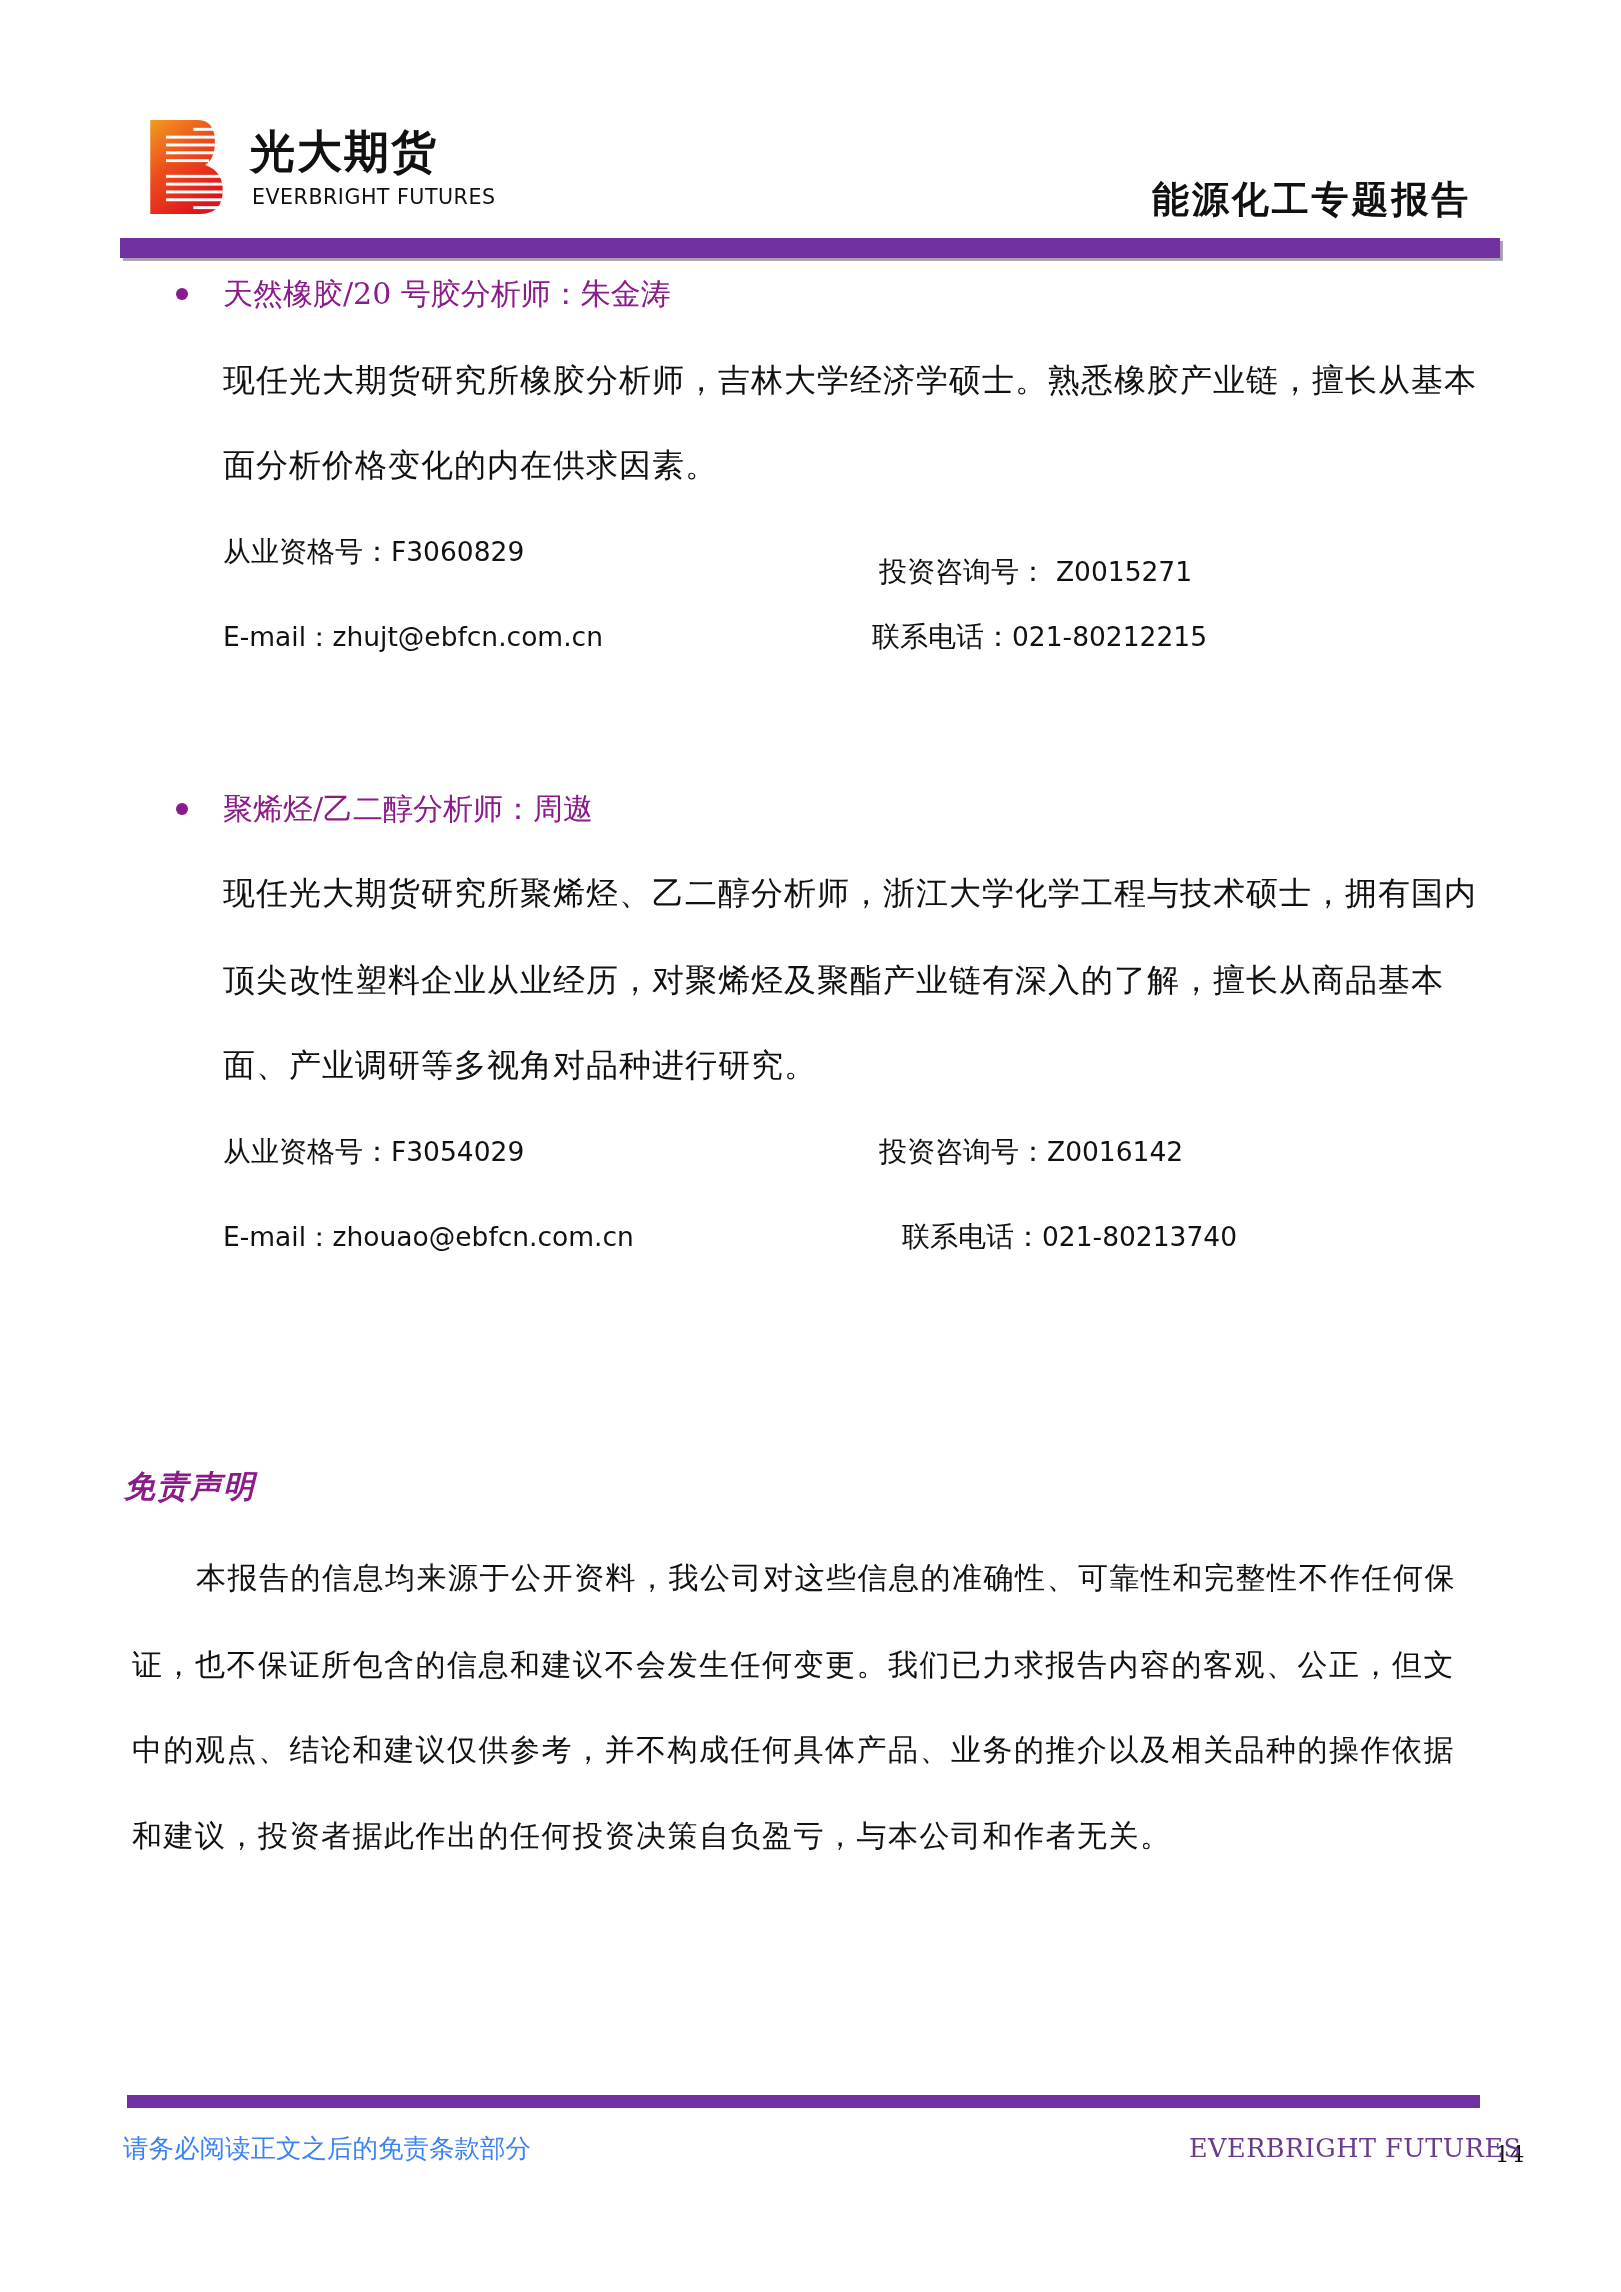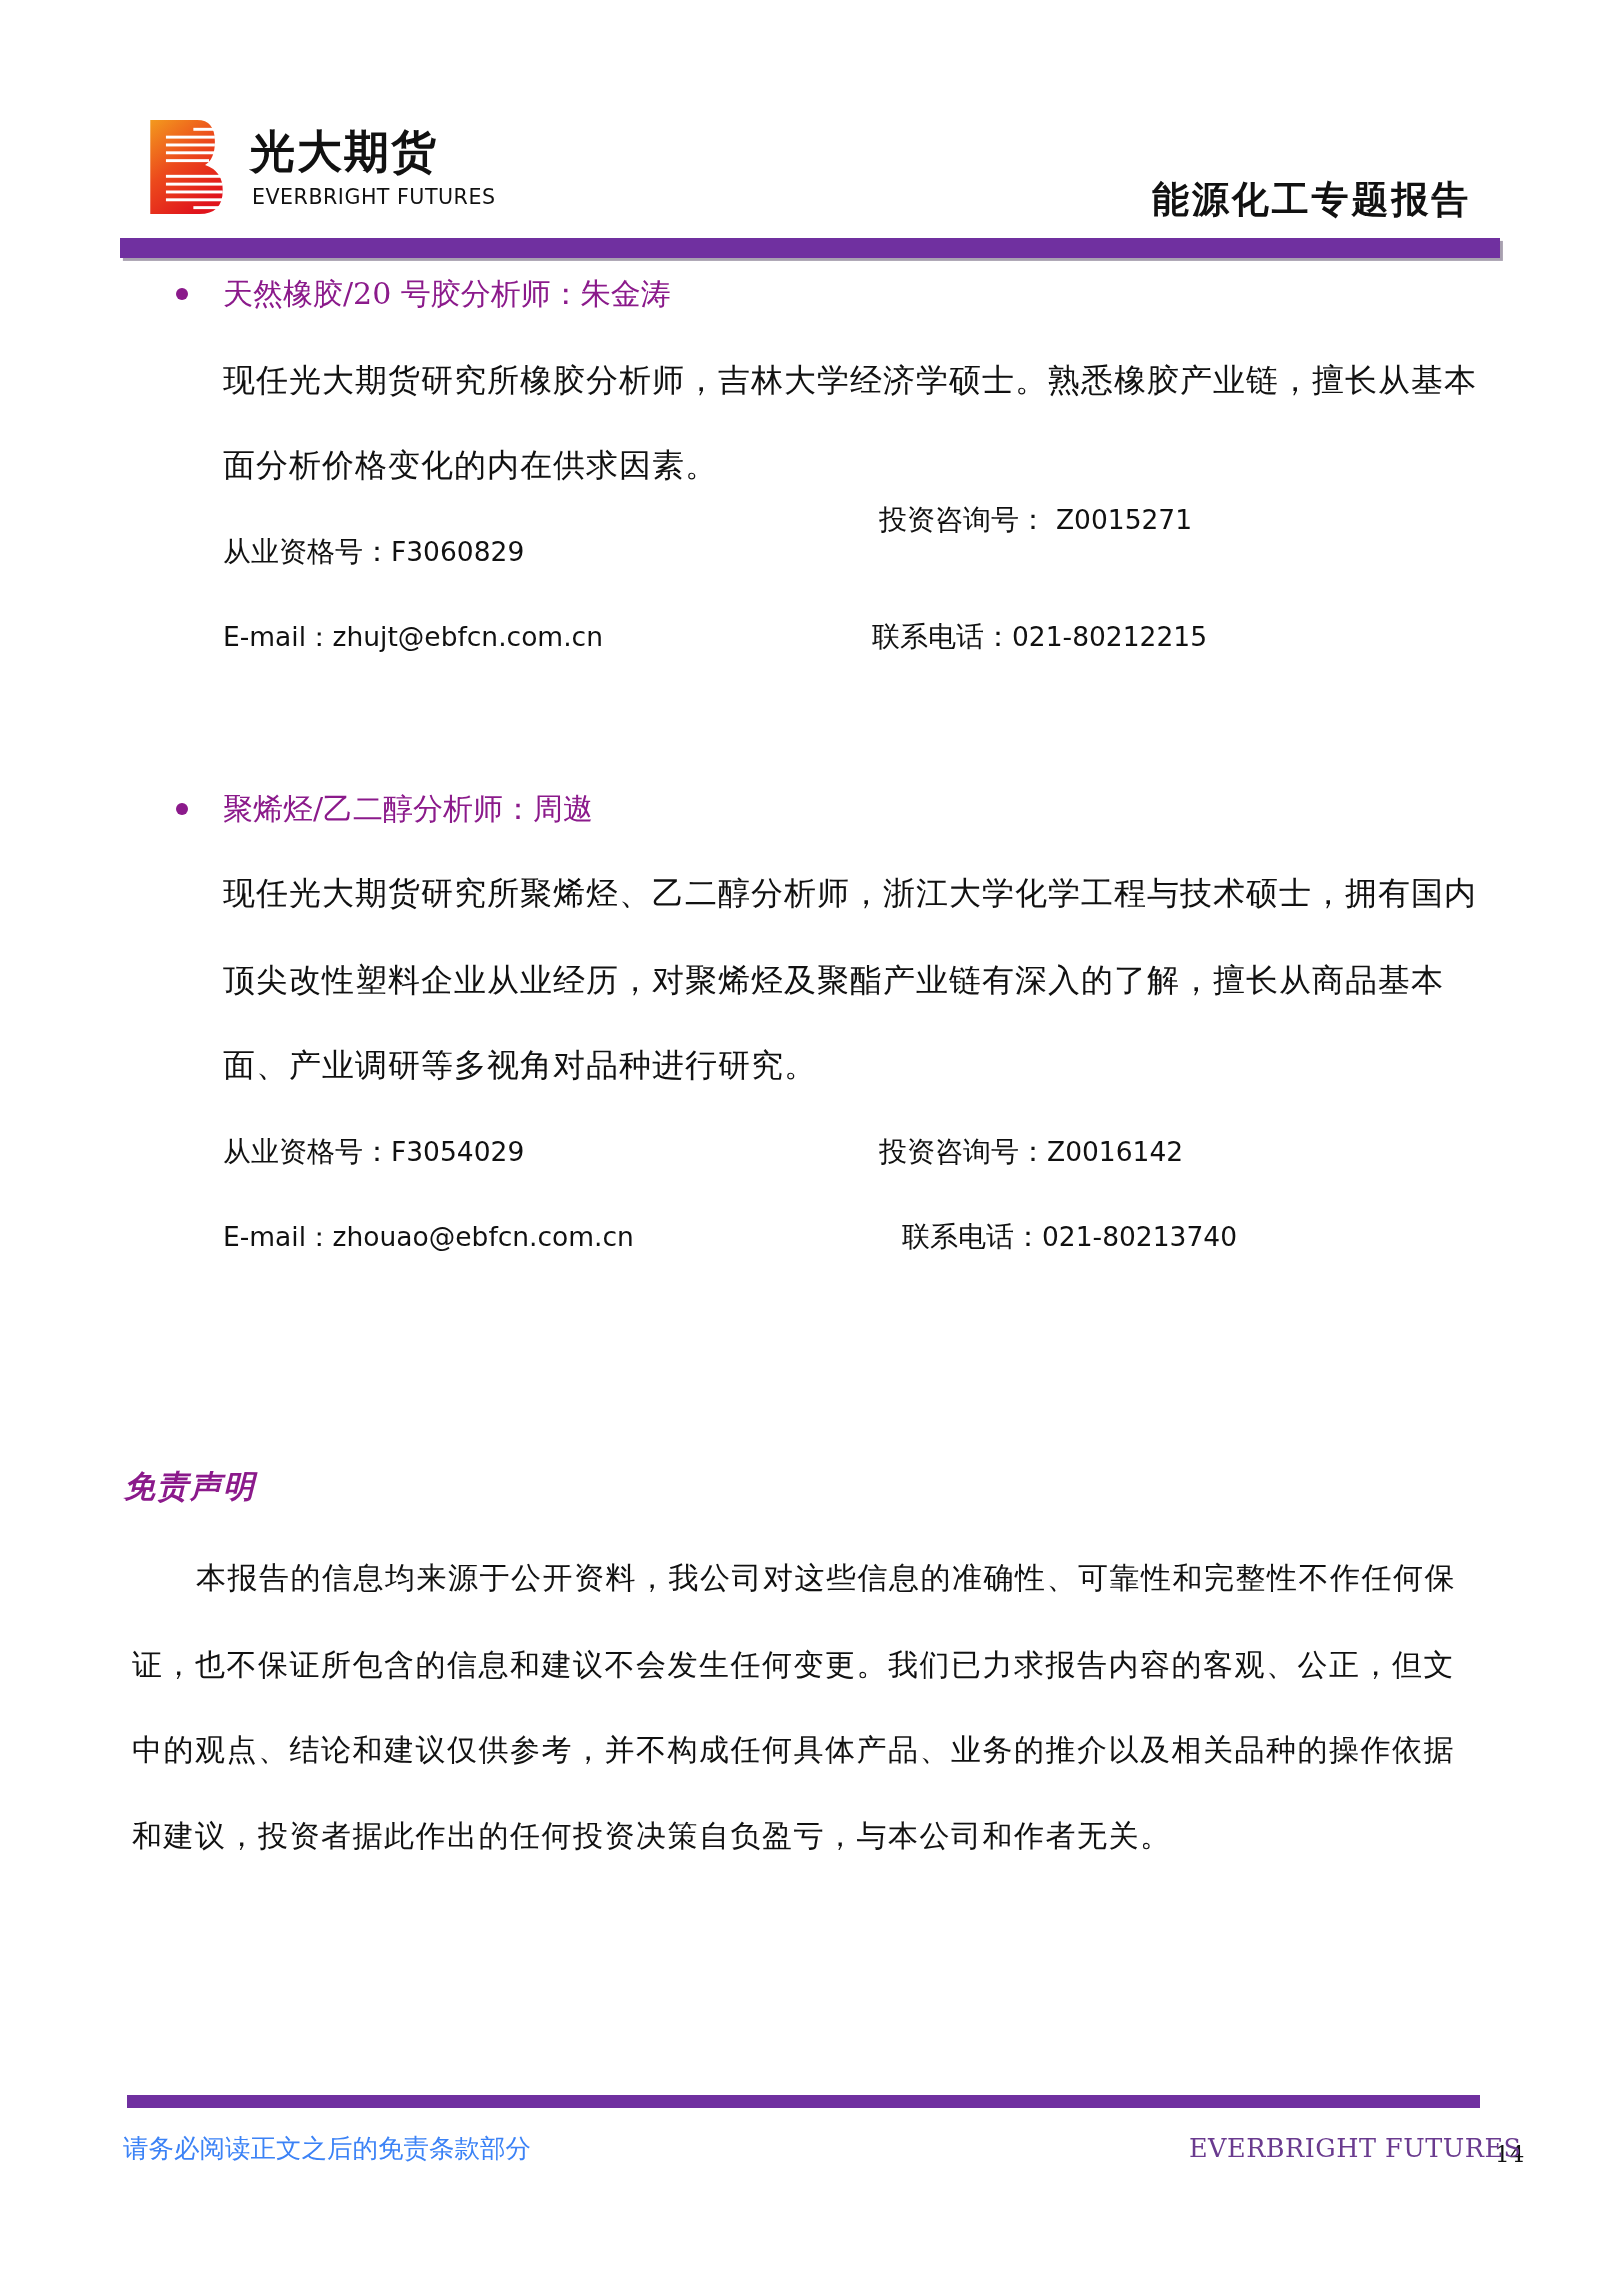--- a/index.html
+++ b/index.html
@@ -59,21 +59,21 @@
 </div>
 
 <div>
   <div class="bullet" style="left:176px; top:288px;"></div>
   <div class="abs analyst-heading" style="left:223px; top:274px;">天然橡胶/20 号胶分析师：朱金涛</div>
   <div class="abs body-line" style="left:223px; top:361px;">现任光大期货研究所橡胶分析师，吉林大学经济学硕士。熟悉橡胶产业链，擅长从基本</div>
   <div class="abs body-line" style="left:223px; top:446px;">面分析价格变化的内在供求因素。</div>
   <div class="abs contact" style="left:223px; top:532px;">
     <span>从业资格号：</span><span class="mono">F3060829</span>
   </div>
-  <div class="abs contact" style="left:879px; top:500px;">
+  <div class="abs contact" style="left:879px; top:552px;">
     <span>投资咨询号：</span>&nbsp;<span class="mono">Z0015271</span>
   </div>
   <div class="abs contact" style="left:223px; top:617px;">
     <span class="mono">E-mail：</span><span class="mono">zhujt@ebfcn.com.cn</span>
   </div>
   <div class="abs contact" style="left:872px; top:617px;">
     <span>联系电话：</span><span class="mono">021-80212215</span>
   </div>
 </div>
 

